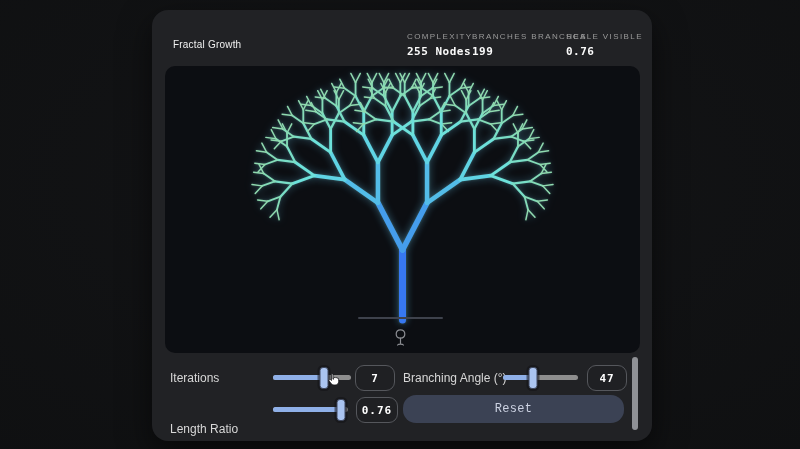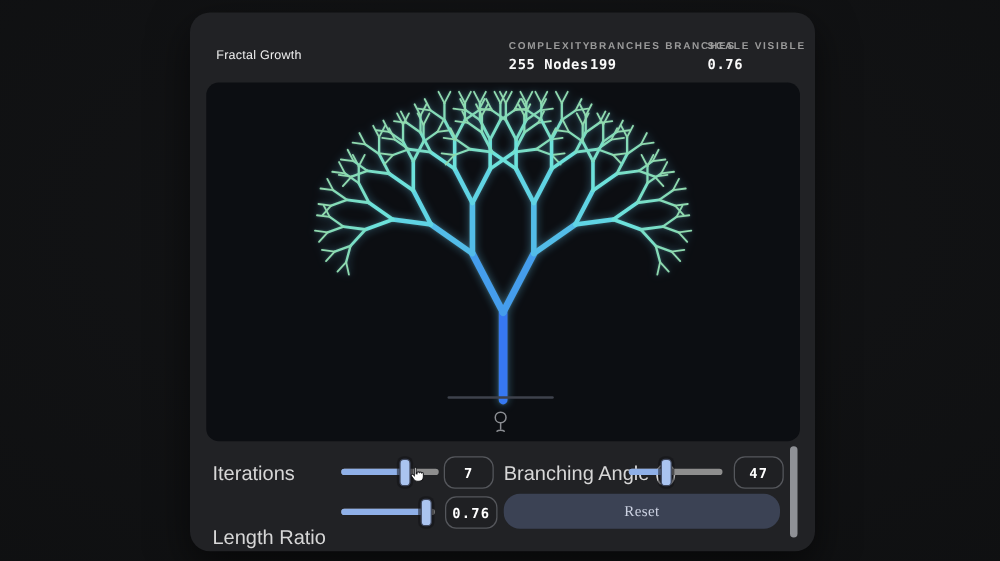--- a/index.html
+++ b/index.html
@@ -4,42 +4,42 @@
 <style>
   html,body{margin:0;padding:0;width:800px;height:449px;overflow:hidden;
     background:#111213;font-family:"Liberation Sans",sans-serif;}
   .page{position:relative;width:800px;height:449px;background:
     radial-gradient(120% 120% at 50% 40%, #131416 0%, #0d0e0f 100%);}
   .card{position:absolute;left:152px;top:10px;width:500px;height:431px;
     background:#212225;border-radius:16px;box-shadow:0 12px 32px rgba(0,0,0,.55);}
   .title{position:absolute;left:21px;top:29px;font-size:10px;font-weight:500;
     color:#f0f0f0;letter-spacing:.2px;}
   .stat{position:absolute;top:0;}
-  .stat-label{position:absolute;top:22px;left:0;font-size:8px;font-weight:700;
+  .stat-label{position:absolute;top:22px;left:0;font-size:8px;font-weight:400;
     color:#9a9a9a;letter-spacing:1.4px;white-space:nowrap;}
   .stat-value{position:absolute;top:35px;left:0;font-size:11px;font-weight:700;
     color:#fafafa;font-family:"DejaVu Sans Mono",monospace;letter-spacing:.5px;white-space:nowrap;}
   .canvas{position:absolute;left:13px;top:56px;width:475px;height:287px;
     background:#0c0e12;border-radius:10px;overflow:hidden;}
   #tree-svg{position:absolute;left:0;top:0;
     filter:drop-shadow(0 0 4px rgba(90,180,235,.38)) drop-shadow(0 0 1px rgba(130,220,200,.3));}
   .ground-line{position:absolute;left:193px;top:251px;width:85px;height:2px;
     background:#3e424c;border-radius:1px;}
   .tree-icon{position:absolute;left:227px;top:262px;width:17px;height:19px;}
-  .ctl-label{position:absolute;font-size:16px;color:#d7d7d7;white-space:nowrap;}
+  .ctl-label{position:absolute;font-size:12px;color:#d7d7d7;white-space:nowrap;}
   .slider{position:absolute;height:5px;border-radius:2.5px;background:#8e8e8e;cursor:pointer;}
   .slider .fill{position:absolute;left:0;top:0;height:5px;border-radius:2.5px;background:#8fb0e8;}
   .slider .thumb{position:absolute;top:50%;width:7px;height:20px;border-radius:3.5px;
     background:#aac4f0;border:1px solid #3f4álcool;border:1px solid #3f475c;
     transform:translate(-50%,-50%);box-shadow:0 0 0 2px rgba(18,19,22,.55);}
   .val-box{position:absolute;height:24px;background:#1f2023;border:1px solid #55575c;
     border-radius:9px;color:#ffffff;font-family:"DejaVu Sans Mono",monospace;font-size:11px;
     font-weight:700;letter-spacing:1px;display:flex;align-items:center;justify-content:center;}
   .reset-btn{position:absolute;left:251px;top:385px;width:221px;height:28px;background:#3b4254;
-    border:none;border-radius:13px;color:#ccd2e2;font-size:12px;font-family:Liberation Serif, serif;
+    border:none;border-radius:13px;color:#ccd2e2;font-size:12px;font-family:Liberation Mono, monospace;
     display:flex;align-items:center;justify-content:center;cursor:pointer;letter-spacing:.3px;}
   .scrollbar{position:absolute;left:480px;top:347px;width:6px;height:73px;
     background:#8f9196;border-radius:3px;cursor:pointer;}
   .cursor{position:absolute;left:325px;top:372px;z-index:50;pointer-events:none;}
 </style>
 </head>
 <body>
 
 <div class="page">
   <div class="card">

